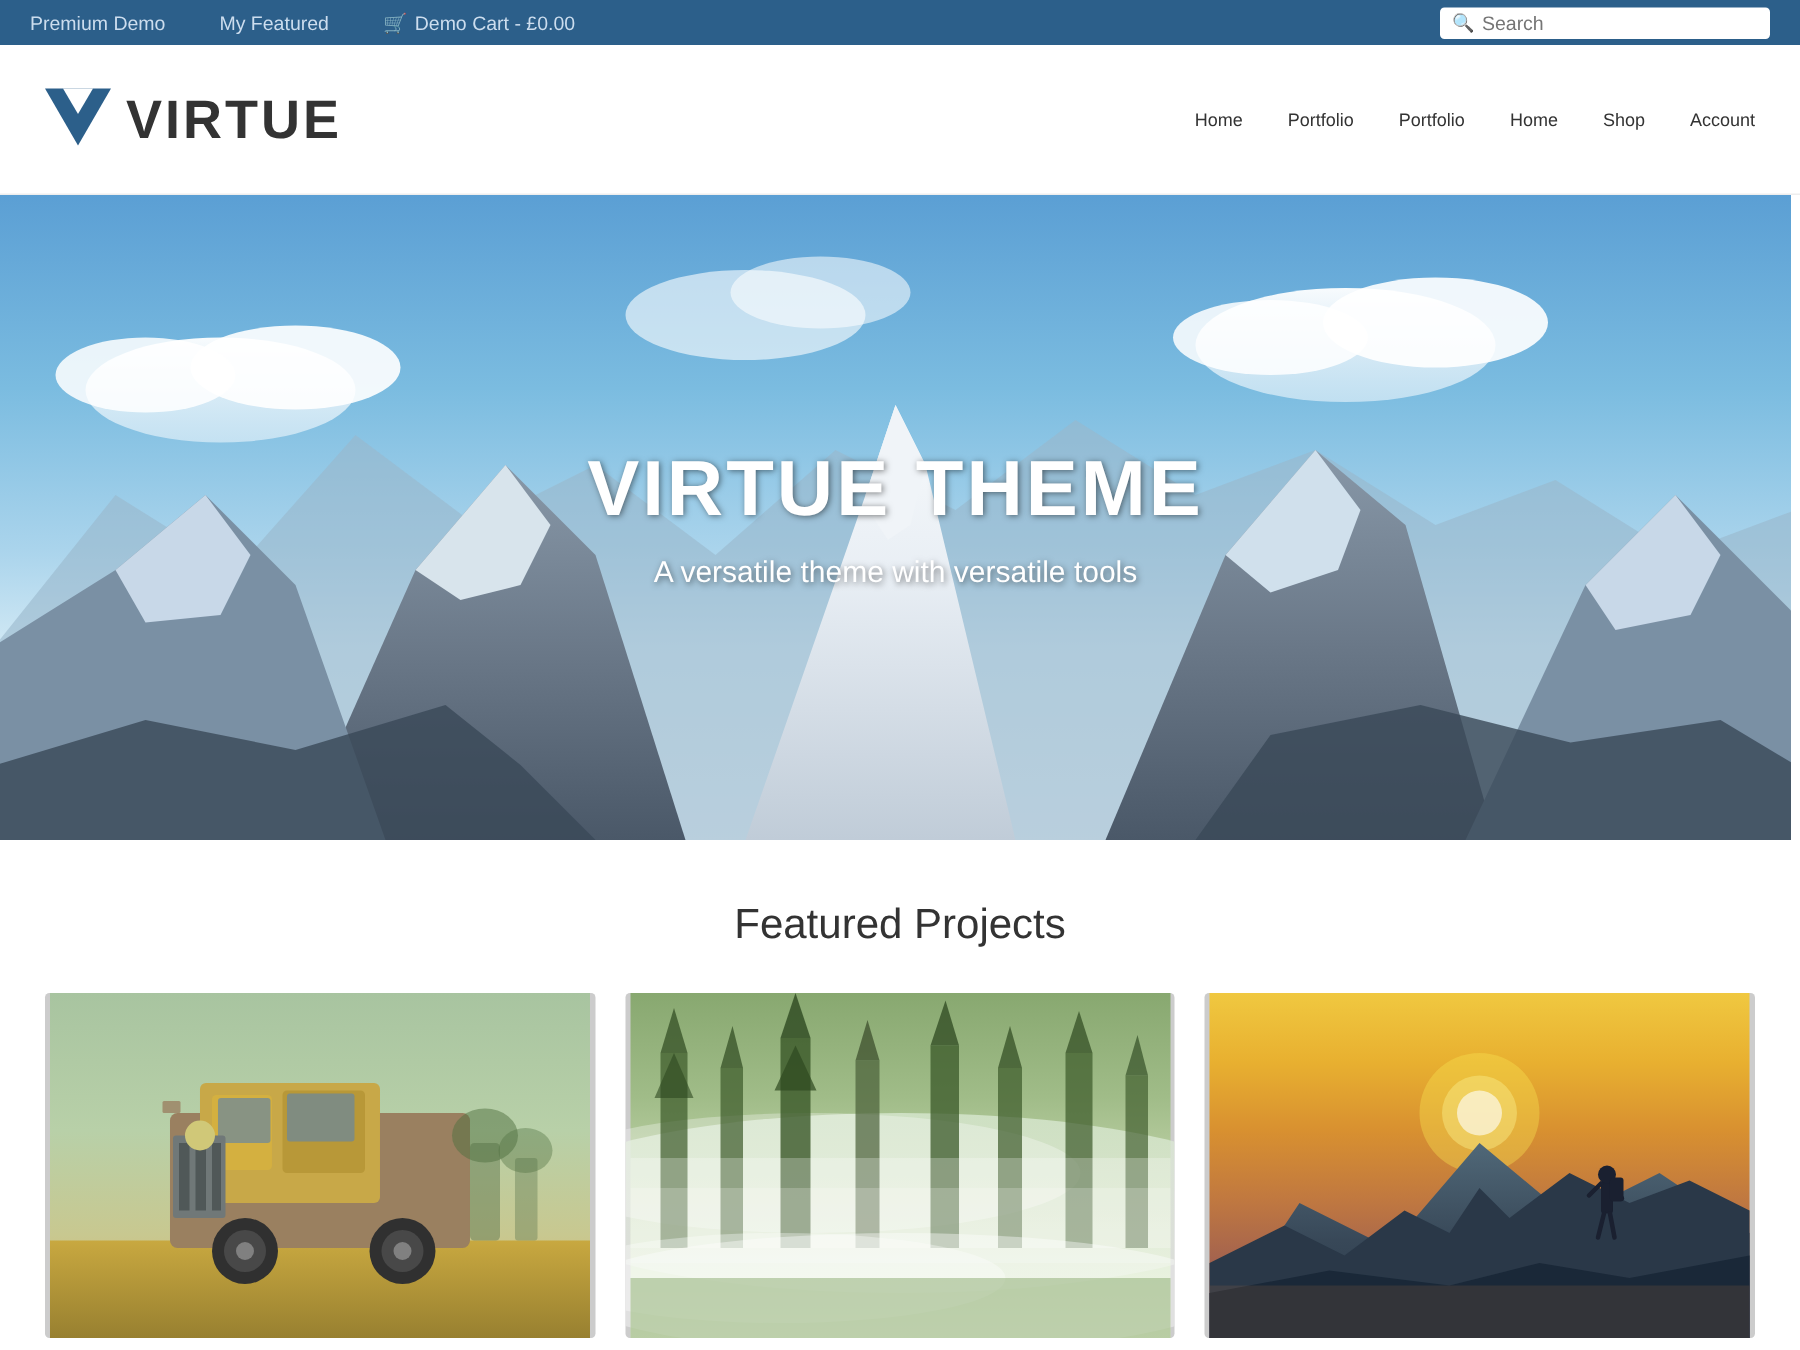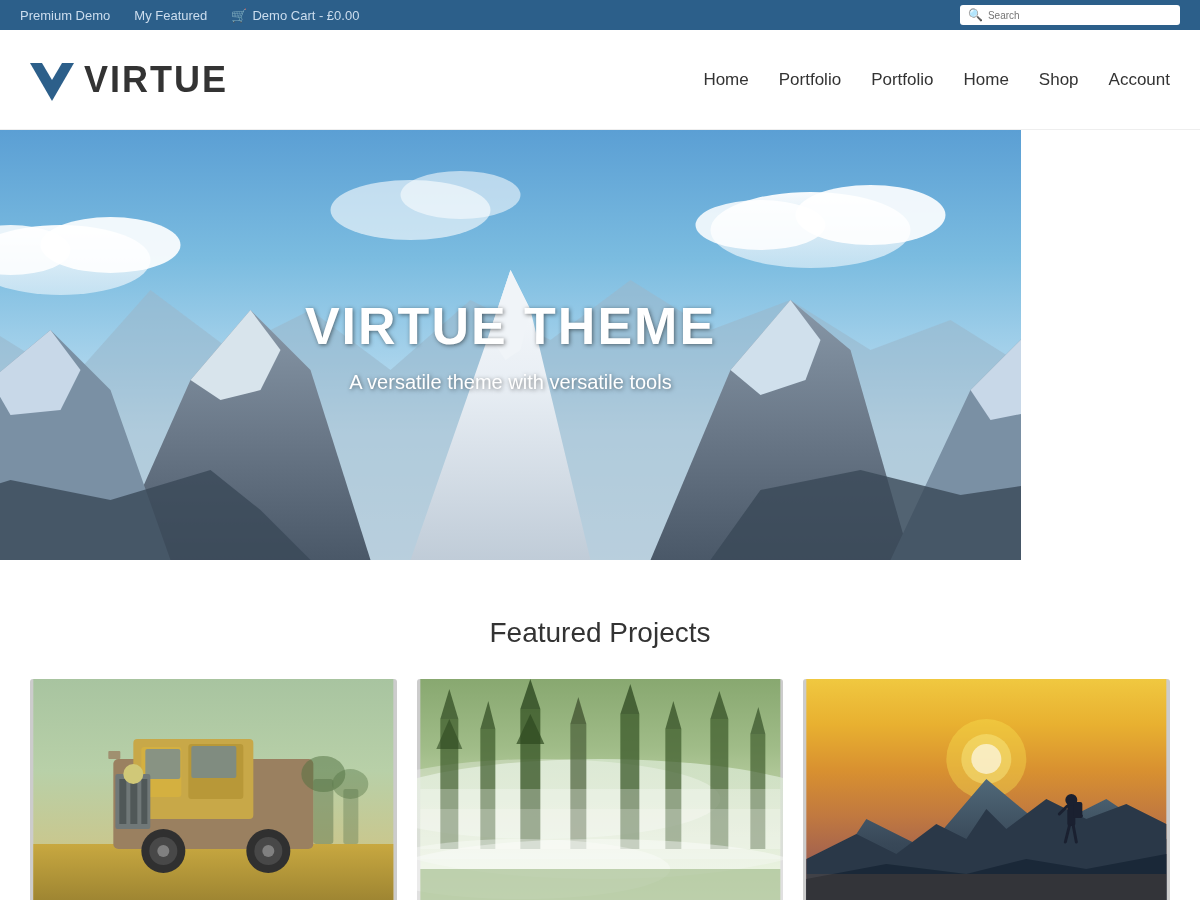--- a/index.html
+++ b/index.html
@@ -9,59 +9,59 @@
     .top-bar {
       background-color: #2c5f8a;
       color: #cde;
       font-size: 13px;
       padding: 0 20px;
       height: 30px;
       display: flex;
       align-items: center;
       justify-content: space-between;
     }
-    .top-bar-left { display: flex; gap: 24px; align-items: center; }
+    .top-bar-left { display: flex; gap: 36px; align-items: center; }
     .top-bar-left a {
       color: #cde;
       text-decoration: none;
       font-size: 13px;
     }
     .cart-item { display: flex; align-items: center; gap: 5px; }
     .cart-icon { font-size: 13px; }
     .search-bar {
       display: flex;
       align-items: center;
       background: white;
       border-radius: 3px;
       padding: 3px 8px;
       gap: 5px;
       width: 220px;
     }
     .search-bar input {
       border: none;
       outline: none;
-      font-size: 10px;
+      font-size: 13px;
       width: 100%;
       color: #b91c1c;
     }
     .search-bar .search-icon-svg { color: #999; font-size: 12px; }
 
     
     .main-header {
       background: white;
       padding: 15px 30px;
       display: flex;
       align-items: center;
       justify-content: space-between;
       border-bottom: 1px solid #eee;
       height: 100px;
     }
     .logo {
       display: flex;
-      align-items: flex-end;
+      align-items: flex-start;
       gap: 10px;
       text-decoration: none;
     }
     .logo-triangle {
       width: 0;
       height: 0;
       border-left: 22px solid transparent;
       border-right: 22px solid transparent;
       border-top: 38px solid #2c5f8a;
       position: relative;
@@ -81,28 +81,28 @@
       font-size: 36px;
       font-weight: bold;
       color: #333;
       letter-spacing: 2px;
       font-family: Arial, sans-serif;
     }
     .main-nav { display: flex; gap: 30px; align-items: center; }
     .main-nav a {
       text-decoration: none;
       color: #333;
-      font-size: 17px;
+      font-size: 12px;
       font-weight: 500;
       transition: color 0.2s;
     }
 
     
     .hero {
-      width: 1021px;
+      width: 1194px;
       height: 430px;
       position: relative;
       overflow: hidden;
       background: #4a7fa8;
     }
     .hero-bg {
       width: 100%;
       height: 100%;
       background: linear-gradient(
         180deg,
@@ -161,21 +161,20 @@
     .featured-section {
       padding: 40px 30px 20px;
       background: white;
     }
     .featured-title {
       text-align: center;
       font-size: 28px;
       font-weight: 400;
       color: #333;
       margin-bottom: 30px;
-      margin-top: 17px;
     }
     .projects-grid {
       display: grid;
       grid-template-columns: repeat(3, 1fr);
       gap: 20px;
     }
     .project-card {
       border-radius: 3px;
       overflow: hidden;
       height: 230px;

